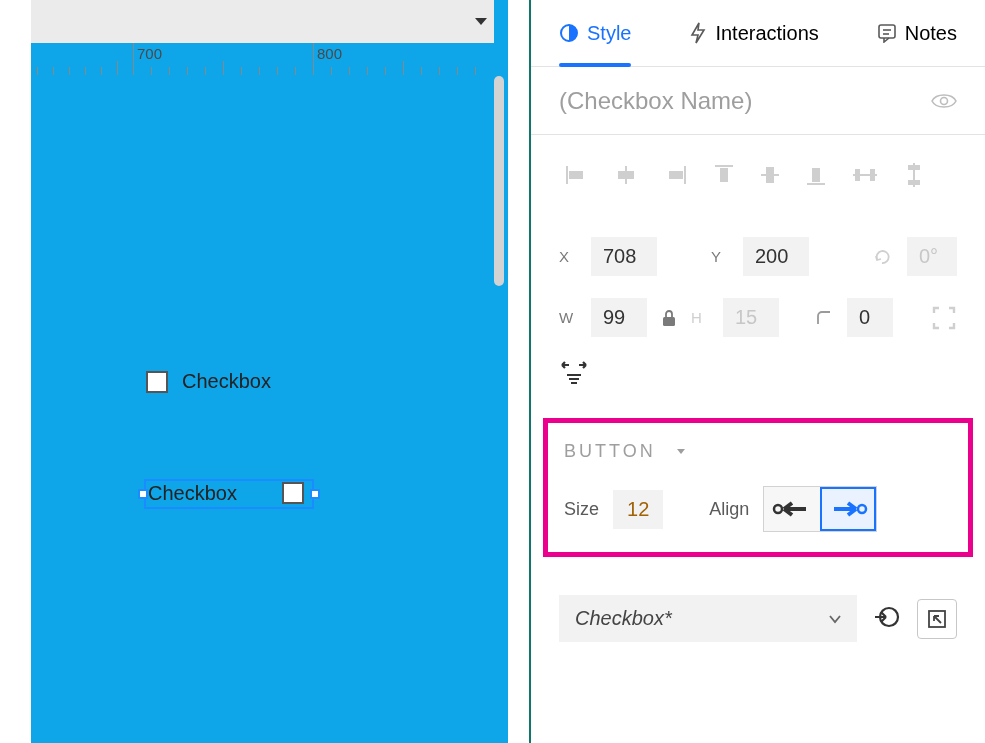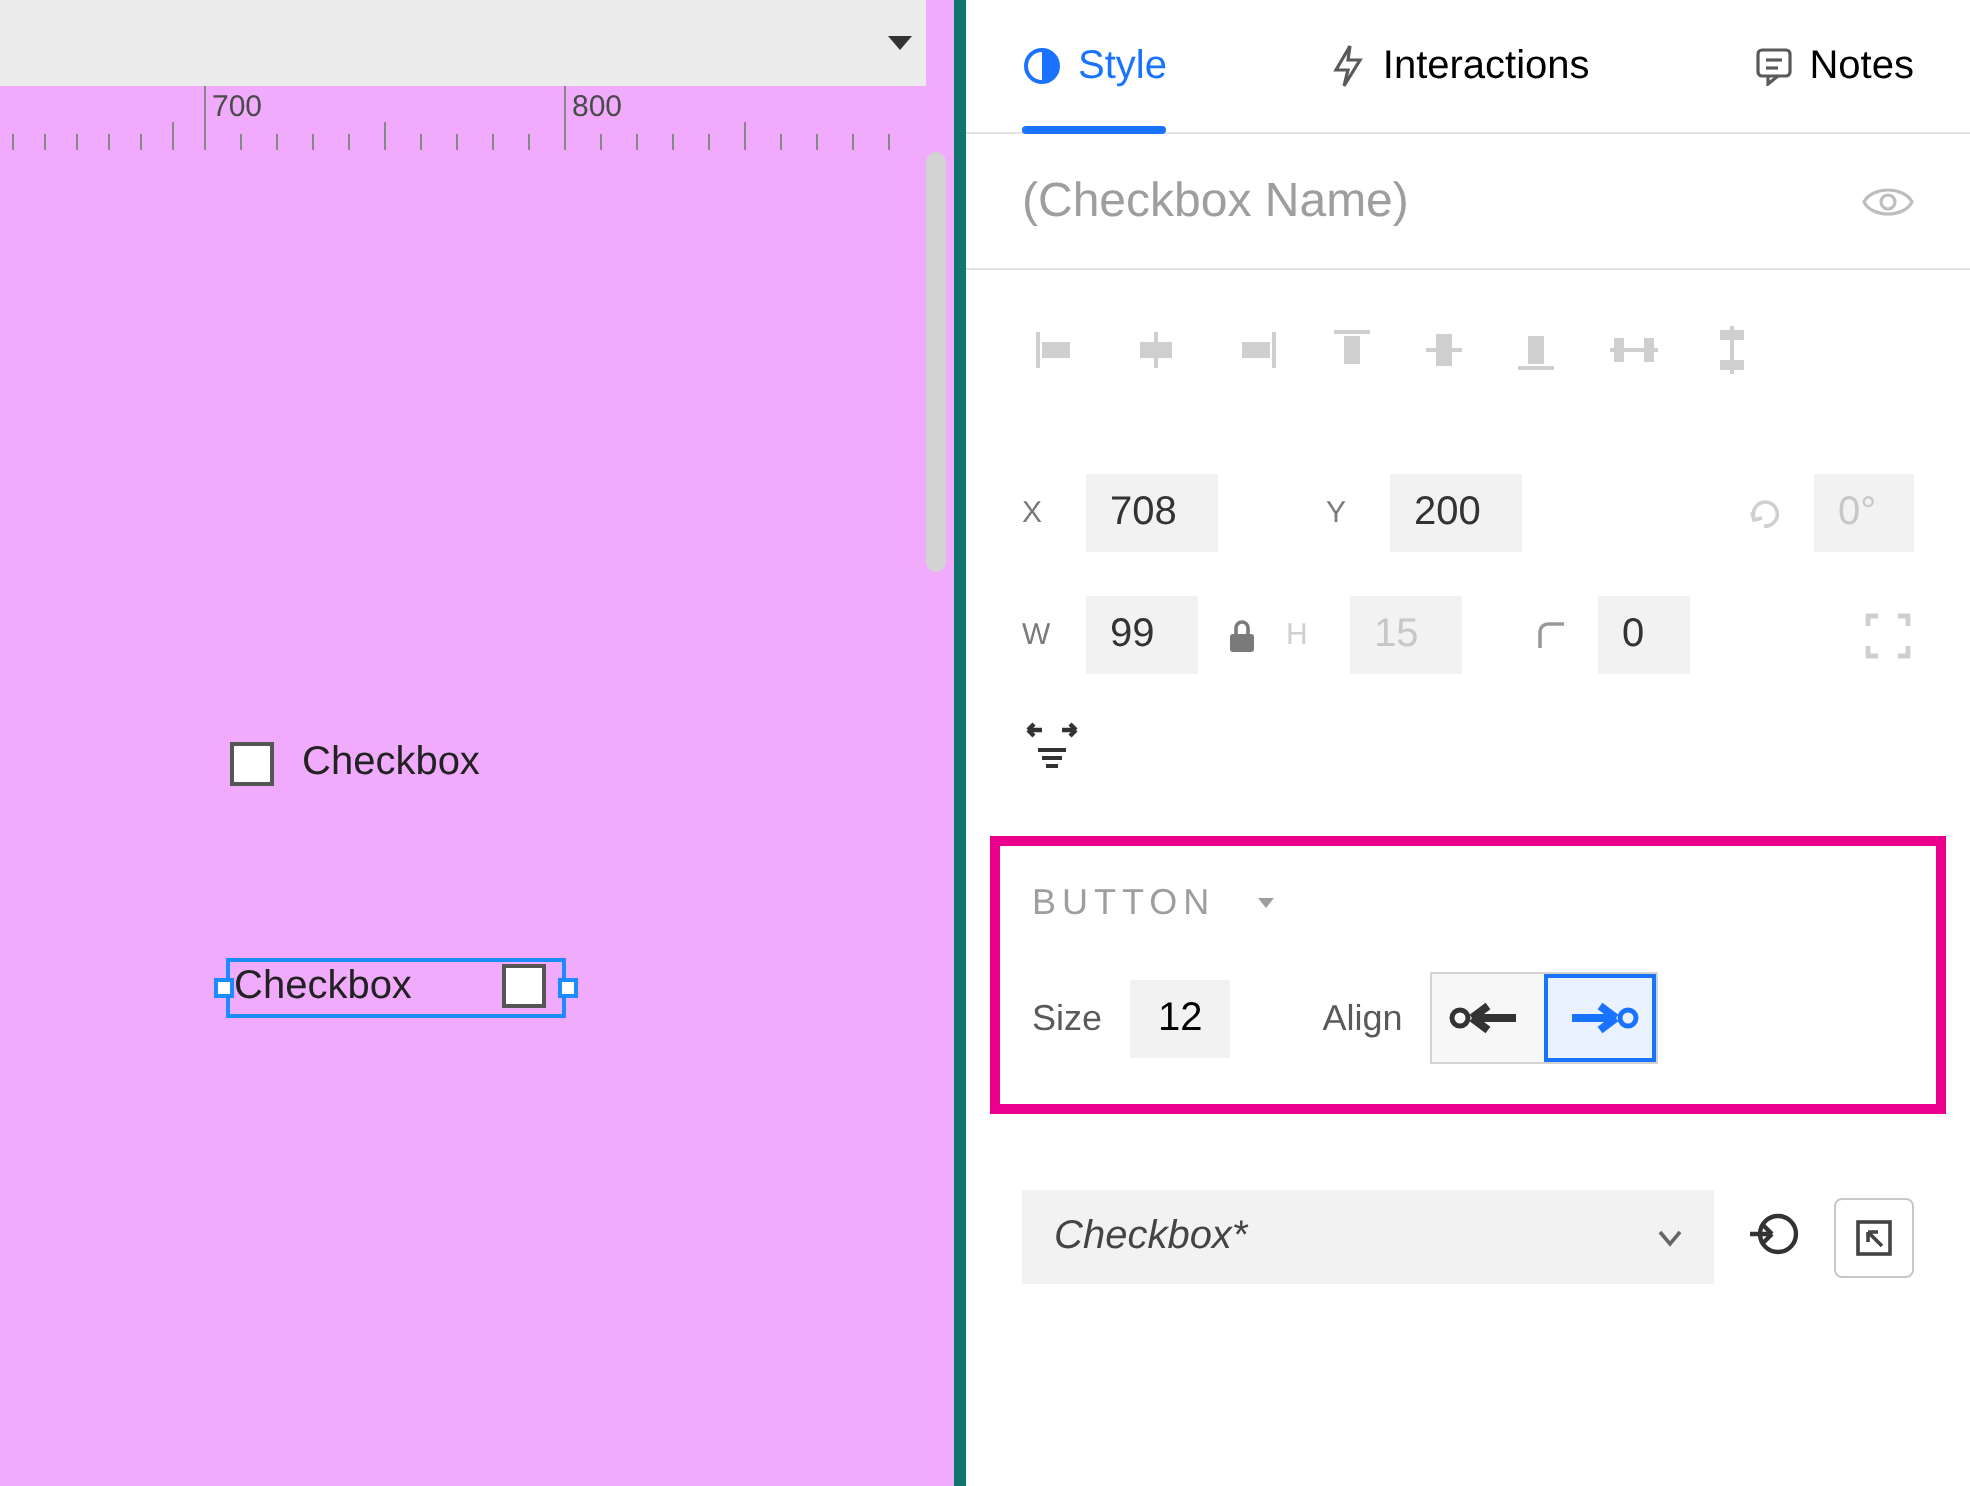--- a/index.html
+++ b/index.html
@@ -10,21 +10,22 @@
     width: 985px;
     height: 743px;
     display: flex;
     background: #fff;
     overflow: hidden;
   }
   
   .canvas-wrap {
     flex: 0 0 477px;
     position: relative;
-    background: #f0abfc;
+    background: #0ea5e9;
+    margin-left: 31px;
   }
   .topgray {
     position: absolute;
     left: 0; top: 0;
     width: 463px;
     height: 43px;
     background: #ebebeb;
   }
   .topgray-caret {
     position: absolute;
@@ -120,24 +121,25 @@
     right: 10px;
     top: 3px;
     width: 22px; height: 22px;
     border: 2px solid #555;
     background: #fff;
   }
 
   
   .panel {
     flex: 1;
-    border-left: 6px solid #0f766e;
+    border-left: 2px solid #0f766e;
     display: flex;
     flex-direction: column;
     background: #fff;
+    margin-left: 21px;
   }
   .tabs {
     display: flex;
     align-items: center;
     justify-content: space-between;
     padding: 0 28px;
     height: 67px;
     border-bottom: 1px solid #e3e3e3;
   }
   .tab {
@@ -230,21 +232,21 @@
   .btn-row {
     display: flex;
     align-items: center;
     gap: 14px;
   }
   .lbl { font-size: 18px; color: #5a5a5a; }
   .size-field {
     background: #f2f2f2;
     padding: 8px 14px;
     font-size: 20px;
-    color: #000000;
+    color: #a16207;
   }
   .align-seg {
     display: flex;
     border: 1px solid #d2d2d2;
   }
   .seg {
     width: 56px; height: 44px;
     display: flex;
     align-items: center;
     justify-content: center;

